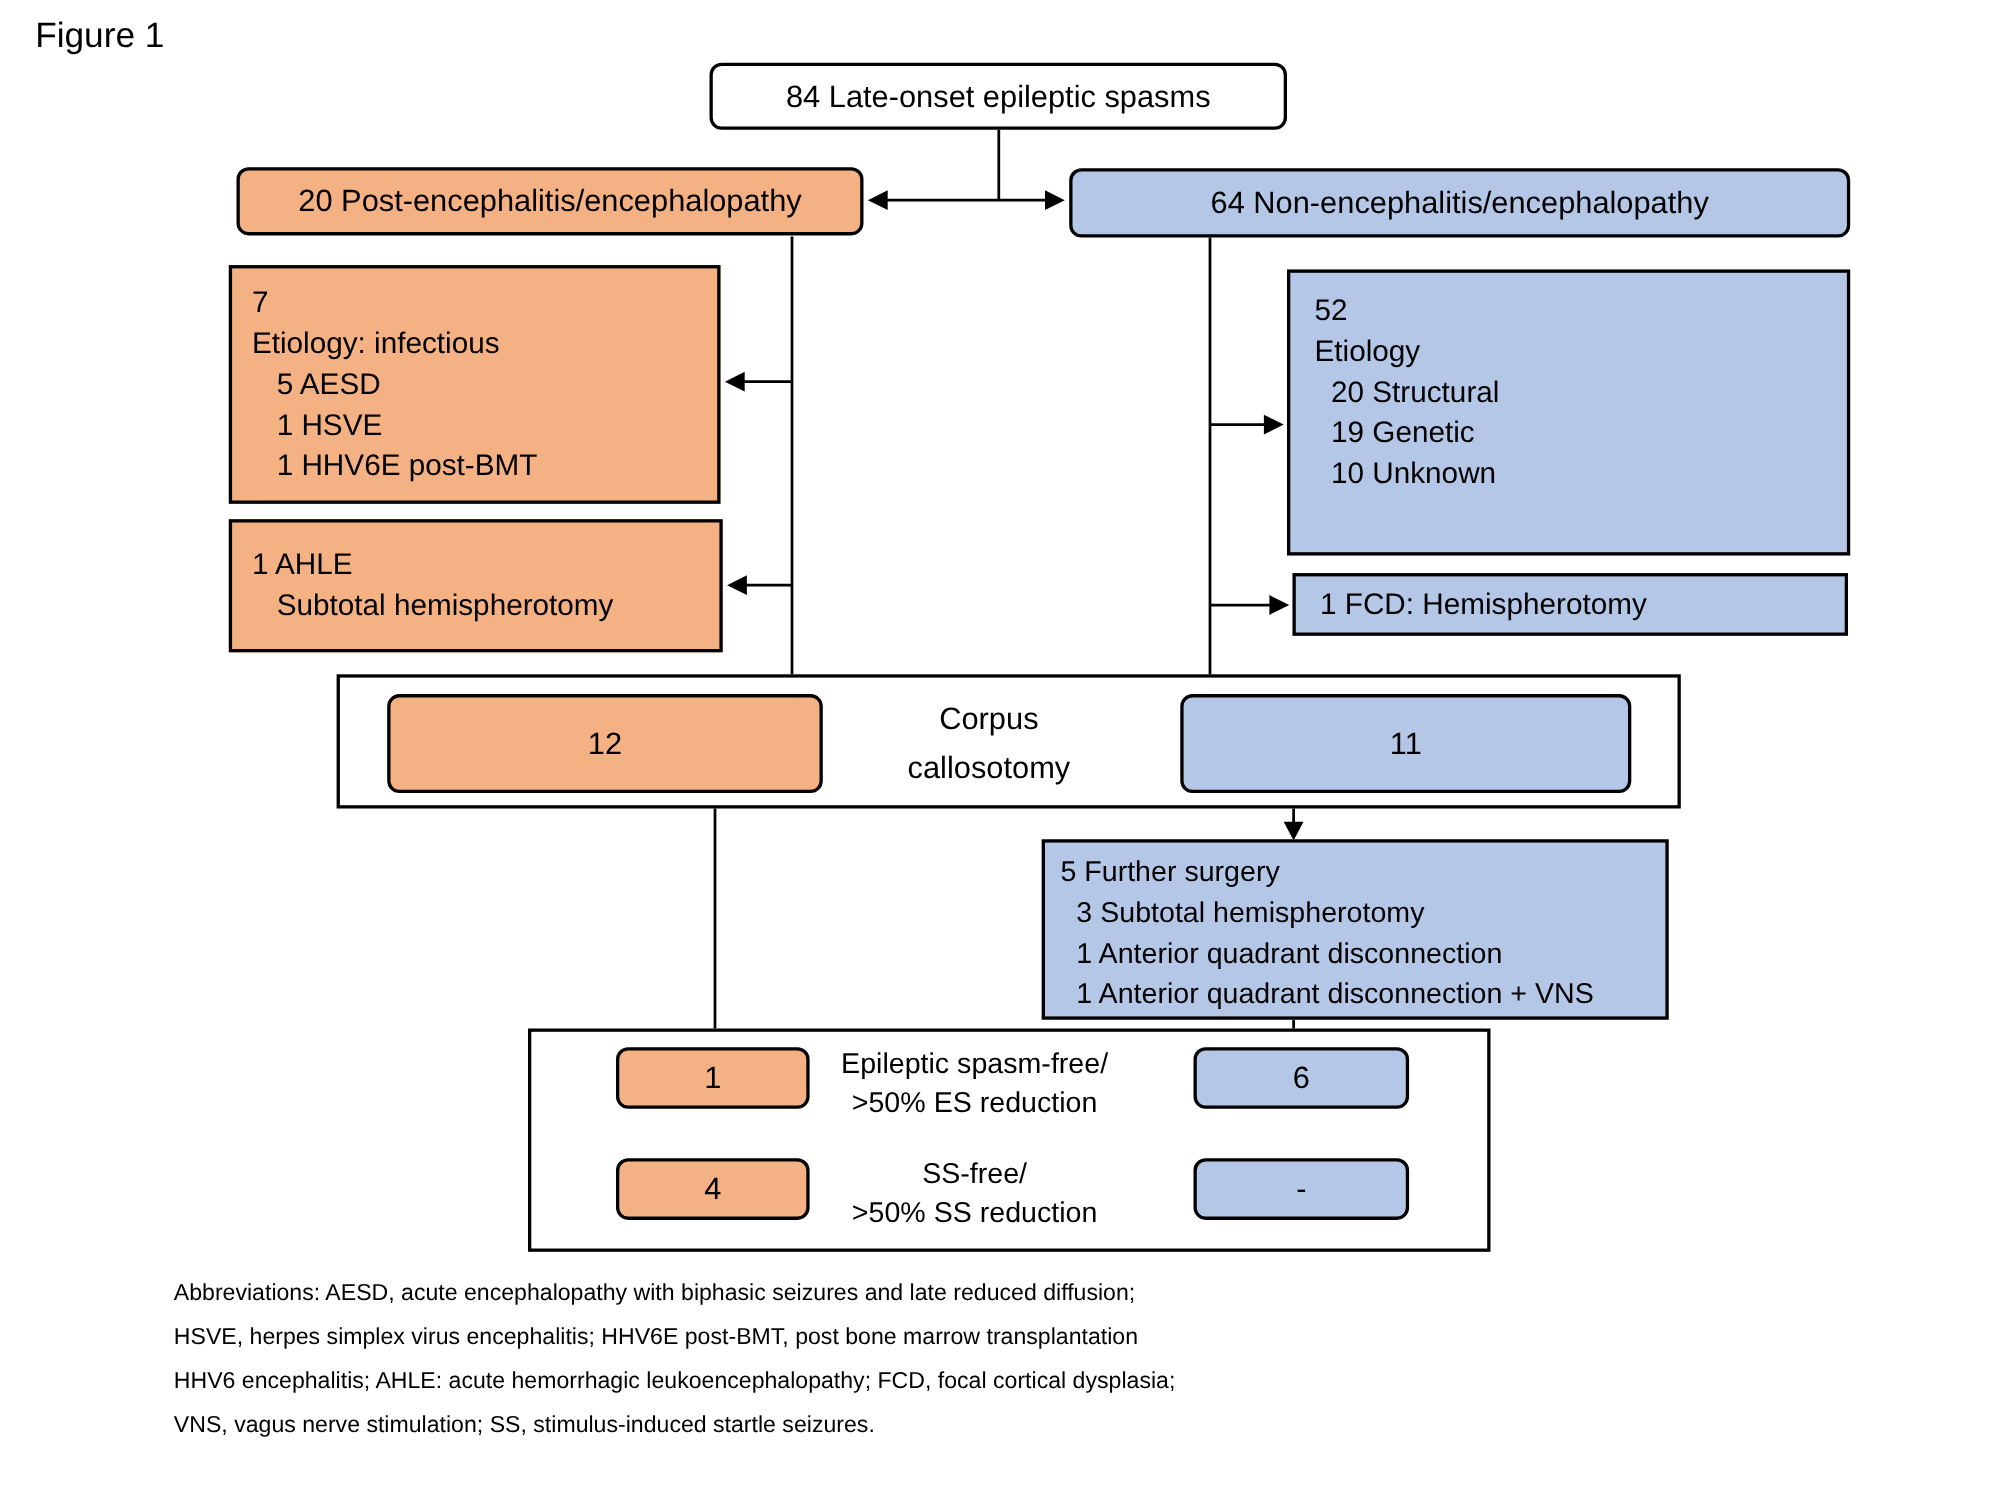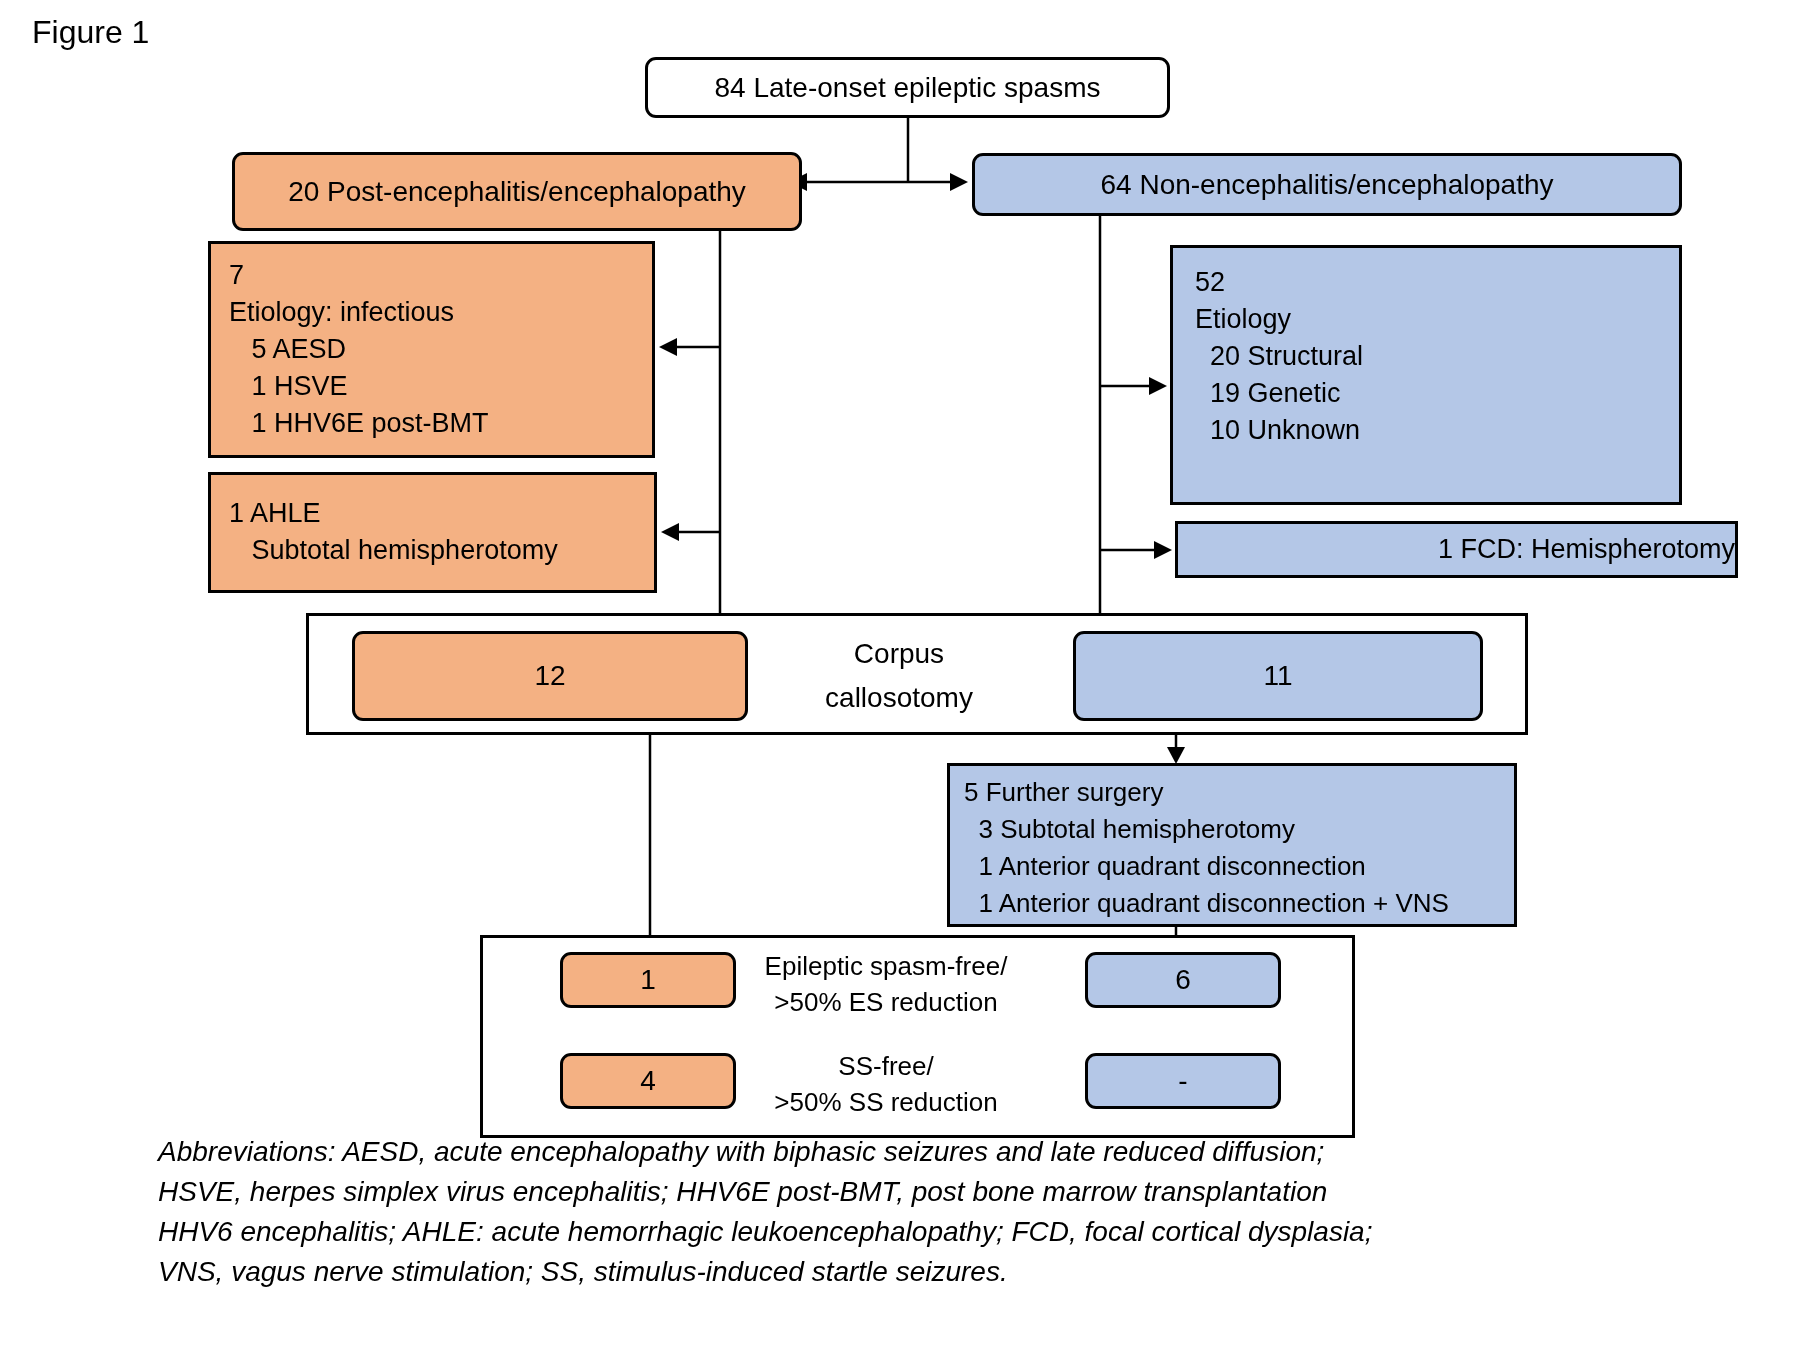--- a/index.html
+++ b/index.html
@@ -26,22 +26,22 @@
   .orange{background:var(--orange);}
   .blue{background:var(--blue);}
   .flexc{display:flex;align-items:center;justify-content:center;text-align:center;border-radius:11px;}
   .line{white-space:pre;}
   .multiline{white-space:pre-line;}
   .fig-label{position:absolute;left:32px;top:14px;font-size:32px;}
   .fs28{font-size:28px;}
   .fs27{font-size:27px;line-height:37px;}
   .fs26{font-size:26px;line-height:37px;}
   .abbrev{
-    position:absolute;left:158px;top:1132px;width:1600px;
-    font-size:28px;line-height:40px;white-space:pre-line;font-style:italic;
+    position:absolute;left:158px;top:1156px;width:1600px;
+    font-size:21px;line-height:40px;white-space:pre-line;
   }
   svg.connectors{position:absolute;left:0;top:0;pointer-events:none;}
   .count{font-size:28px;}
   .corpus-label{
     position:absolute;left:748px;top:630px;width:302px;height:92px;
     font-size:28px;line-height:44px;
   }
   .outcome-label{font-size:26px;line-height:36px;}
 </style>
 </head>
@@ -81,21 +81,21 @@
       <path d="M1176,953 L1167,936 L1185,936 Z"></path>
     </g>
   </svg>
 
   <div class="fig-label">Figure 1</div>
 
   <div class="box flexc fs28" style="left:645px;top:57px;width:525px;height:61px;">
     <span>84 Late-onset epileptic spasms</span>
   </div>
 
-  <div class="box orange flexc fs28" style="left:232px;top:152px;width:570px;height:79px;">
+  <div class="box orange flexc fs28" style="left:215px;top:152px;width:570px;height:62px;">
     <span>20 Post-encephalitis/encephalopathy</span>
   </div>
   <div class="box blue flexc fs28" style="left:972px;top:153px;width:710px;height:63px;">
     <span>64 Non-encephalitis/encephalopathy</span>
   </div>
 
   <div class="box orange fs27" style="left:208px;top:241px;width:447px;height:217px;padding:13px 0 0 18px;">
     <div class="line">7</div>
     <div class="line">Etiology: infectious</div>
     <div class="line">   5 AESD</div>
@@ -109,21 +109,21 @@
   </div>
 
   <div class="box blue fs27" style="left:1170px;top:245px;width:512px;height:260px;padding:16px 0 0 22px;">
     <div class="line">52</div>
     <div class="line">Etiology</div>
     <div class="line">  20 Structural</div>
     <div class="line">  19 Genetic</div>
     <div class="line">  10 Unknown</div>
   </div>
 
-  <div class="box blue fs27" style="left:1175px;top:521px;width:563px;height:57px;display:flex;align-items:center;padding-left:22px;justify-content:flex-end;">
+  <div class="box blue fs27" style="left:1175px;top:521px;width:505px;height:57px;display:flex;align-items:center;padding-left:22px;">
     <span>1 FCD: Hemispherotomy</span>
   </div>
 
   <div class="box" style="left:306px;top:613px;width:1222px;height:122px;"></div>
   <div class="box orange flexc count" style="left:352px;top:631px;width:396px;height:90px;">
     <span>12</span>
   </div>
   <div class="corpus-label flexc multiline">Corpus
 callosotomy</div>
   <div class="box blue flexc count" style="left:1073px;top:631px;width:410px;height:90px;">

